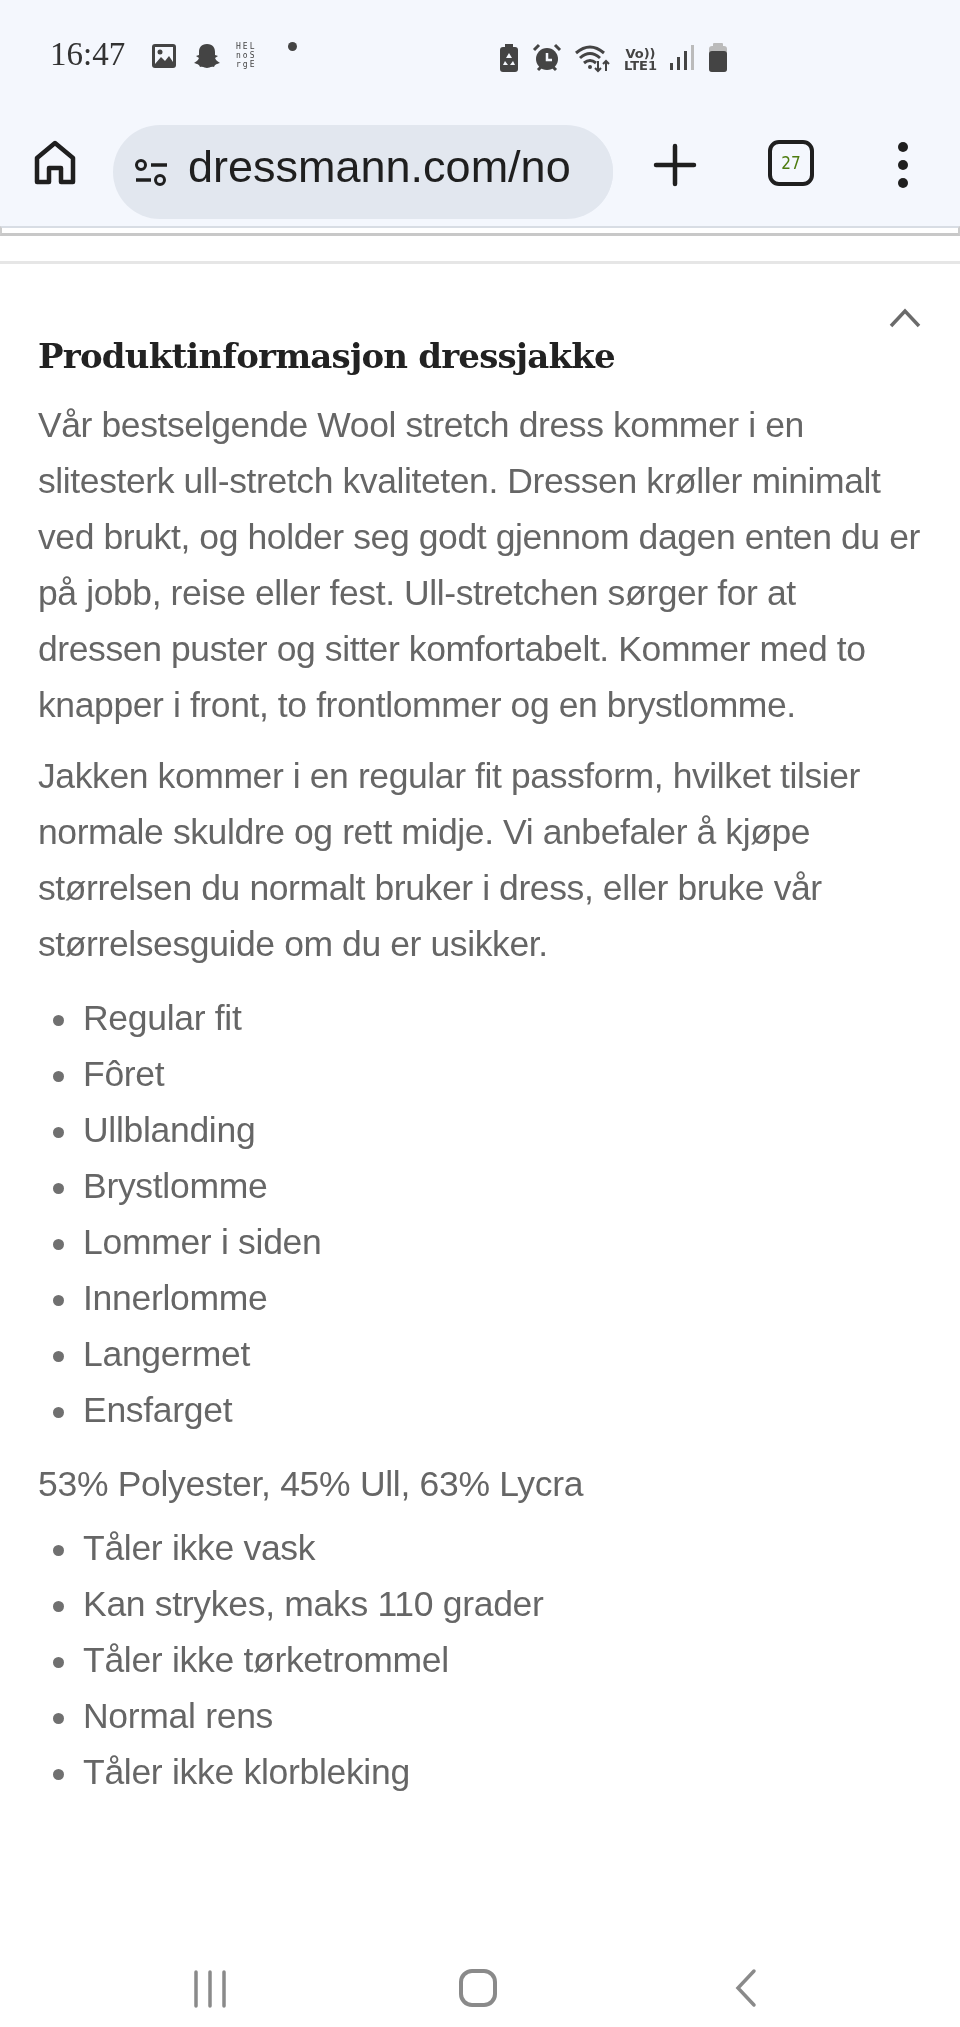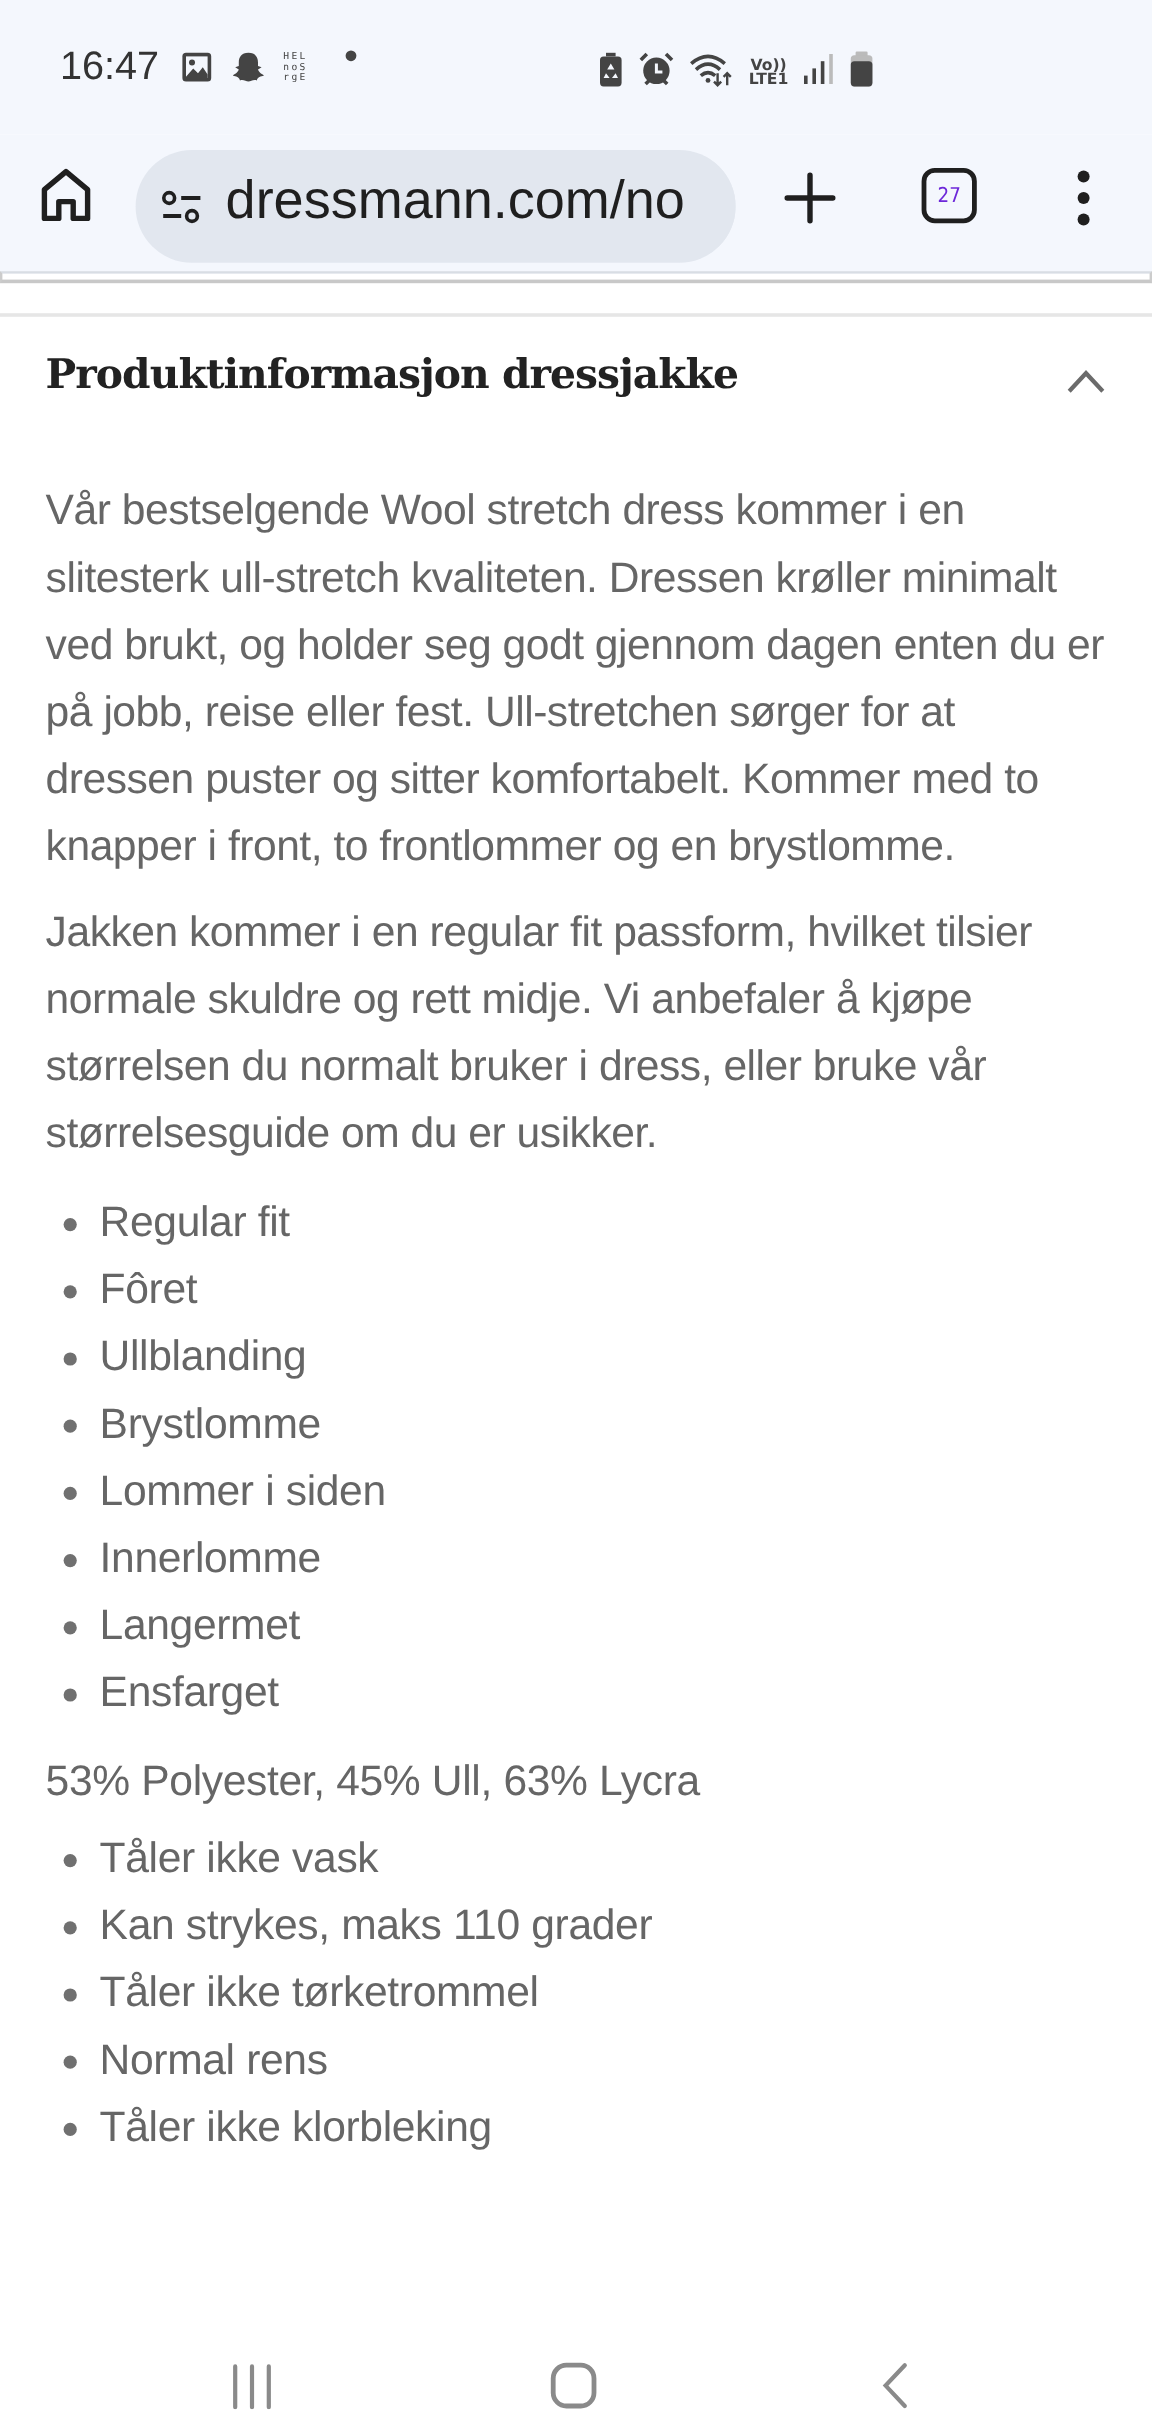--- a/index.html
+++ b/index.html
@@ -1,45 +1,45 @@
 <!DOCTYPE html>
 <html><head>
 <meta charset="utf-8">
 <style>
   * { box-sizing: border-box; margin: 0; padding: 0; }
   html, body { width: 960px; height: 2027px; background: #ffffff; overflow: hidden; }
   body { position: relative; font-family: "Liberation Sans", sans-serif; color: #666; }
 
   
   .statusbar { position: absolute; left: 0; top: 0; width: 960px; height: 112px; background: #f4f7fd; }
-  .status-time { position: absolute; left: 50px; top: 36px; font-size: 33px; color: #333; font-family: Liberation Sans, sans-serif; letter-spacing: 0px; }
+  .status-time { position: absolute; left: 50px; top: 36px; font-size: 33px; color: #333; font-family: Liberation Serif, serif; letter-spacing: 0px; }
   .status-left-icons { position: absolute; left: 150px; top: 42px; display: flex; align-items: flex-start; gap: 14px; }
   .status-right-icons { position: absolute; left: 498px; top: 42px; display: flex; align-items: center; gap: 12px; }
   .si { display: inline-block; color: #444; }
   .hel { font-size: 8px; line-height: 9px; font-family: "DejaVu Sans Mono", monospace; color: #444; letter-spacing: 2px; width: 30px; }
   .dot { width: 9px; height: 9px; border-radius: 50%; background: #444; margin-left: 8px; }
   .volte { font-size: 13px; line-height: 12px; font-weight: bold; color: #444; text-align: center; font-family: "DejaVu Sans", sans-serif; }
 
   
   .toolbar { position: absolute; left: 0; top: 112px; width: 960px; height: 114px; background: #f4f7fd; }
   .home-btn { position: absolute; left: 30px; top: 26px; width: 50px; height: 50px; }
   .urlbar { position: absolute; left: 113px; top: 13px; width: 500px; height: 94px; border-radius: 47px; background: #e2e7ef; overflow: hidden; }
   .url-tune { position: absolute; left: 20px; top: 33px; width: 38px; height: 30px; }
   .url-text { position: absolute; left: 75px; top: 16px; font-size: 45px; color: #1f1f1f; white-space: nowrap; font-family: "Liberation Sans", sans-serif; }
   .url-fade { position: absolute; right: 0; top: 0; width: 40px; height: 94px; background: linear-gradient(to right, rgba(226,231,239,0), #e2e7ef); }
   .newtab-btn { position: absolute; left: 650px; top: 28px; width: 50px; height: 50px; }
-  .tabs-btn { position: absolute; left: 768px; top: 28px; width: 46px; height: 46px; border: 4px solid #1f1f1f; border-radius: 11px; font-size: 17px; text-align: center; line-height: 38px; color: #6d28d9; font-family: "DejaVu Sans Condensed", "DejaVu Sans", sans-serif; }
+  .tabs-btn { position: absolute; left: 768px; top: 28px; width: 46px; height: 46px; border: 4px solid #1f1f1f; border-radius: 11px; font-size: 17px; text-align: center; line-height: 38px; color: #4d7c0f; font-family: "DejaVu Sans Condensed", "DejaVu Sans", sans-serif; }
   .menu-btn { position: absolute; left: 888px; top: 28px; width: 30px; height: 50px; }
 
   .strip { position: absolute; left: 0; top: 226px; width: 960px; height: 10px; border-top: 2px solid #d8dde4; border-bottom: 3px solid #c8c8c8; border-left: 2px solid #ccc; border-right: 2px solid #ccc; background: #fff; }
   .divider { position: absolute; left: 0; top: 261px; width: 960px; height: 3px; background: #e6e6e6; }
 
   
   .section-header { position: absolute; left: 38px; top: 292px; width: 890px; height: 56px; }
-  .section-title { font-family: "DejaVu Serif", serif; font-weight: bold; font-size: 34px; color: #222; letter-spacing: -0.8px; }
+  .section-title { font-family: "DejaVu Serif", serif; font-weight: bold; font-size: 34px; color: #222; letter-spacing: -0.8px; margin-top: 44px; }
   .chevron-up { position: absolute; right: 6px; top: 10px; width: 34px; height: 30px; }
 
   .content { position: absolute; left: 38px; top: 397px; width: 890px; }
   .para { font-size: 35.5px; line-height: 56px; color: #666; letter-spacing: -0.4px; }
   .para2 { margin-top: 15px; }
   ul.bullets { list-style: none; margin-top: 18px; }
   ul.bullets li { position: relative; padding-left: 45px; font-size: 35.5px; line-height: 56px; color: #666; letter-spacing: -0.3px; }
   ul.bullets li::before { content: ""; position: absolute; left: 15px; top: 25px; width: 11px; height: 11px; border-radius: 50%; background: #707070; }
   .composition { margin-top: 18px; font-size: 35.5px; line-height: 56px; color: #666; letter-spacing: -0.3px; }
   ul.care { margin-top: 8px; }

